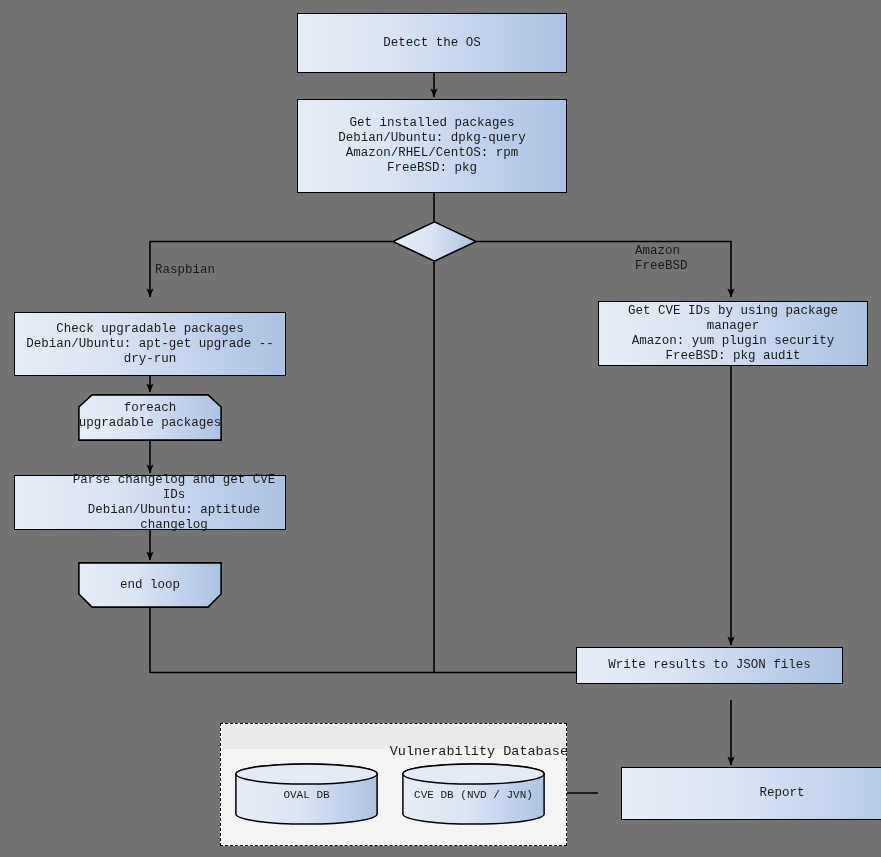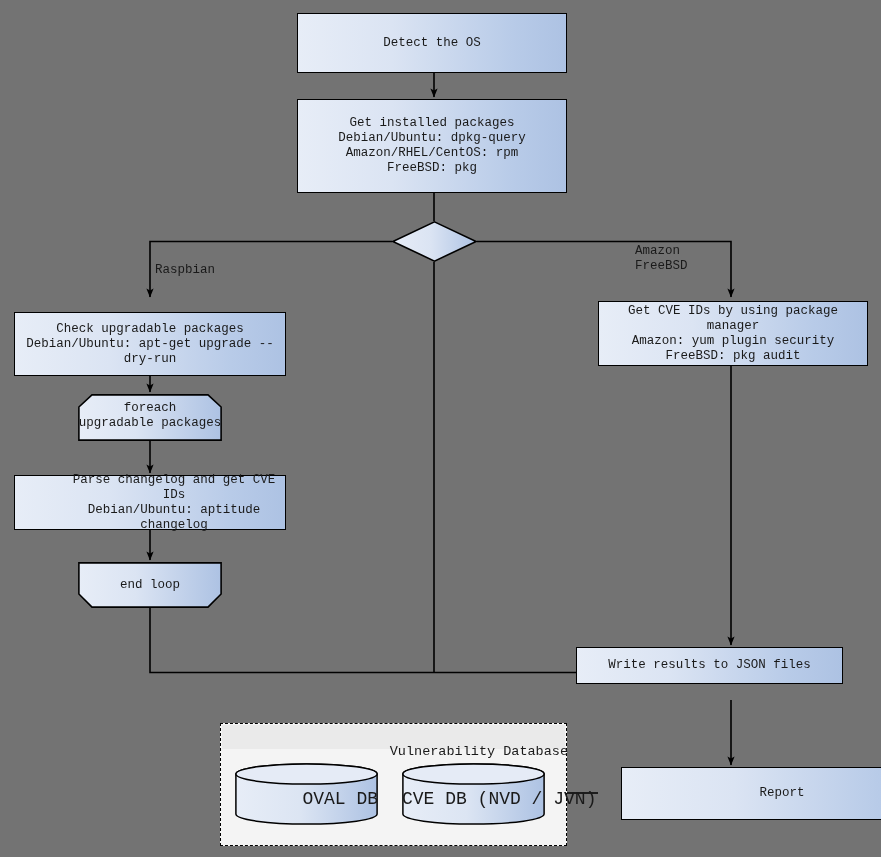--- a/index.html
+++ b/index.html
@@ -114,22 +114,22 @@
     background: #eaeaea;
     z-index: 2;
   }
   .db {
     position: absolute;
     z-index: 3;
   }
   .db-label {
     position: absolute;
     width: 100%;
-    text-align: right;
-    font-size: 18px;
+    text-align: center;
+    font-size: 11px;
     color: #1a1a1a;
     white-space: nowrap;
     z-index: 4;
   }
 </style>
 </head>
 <body>
 
 <div id="canvas">
 

